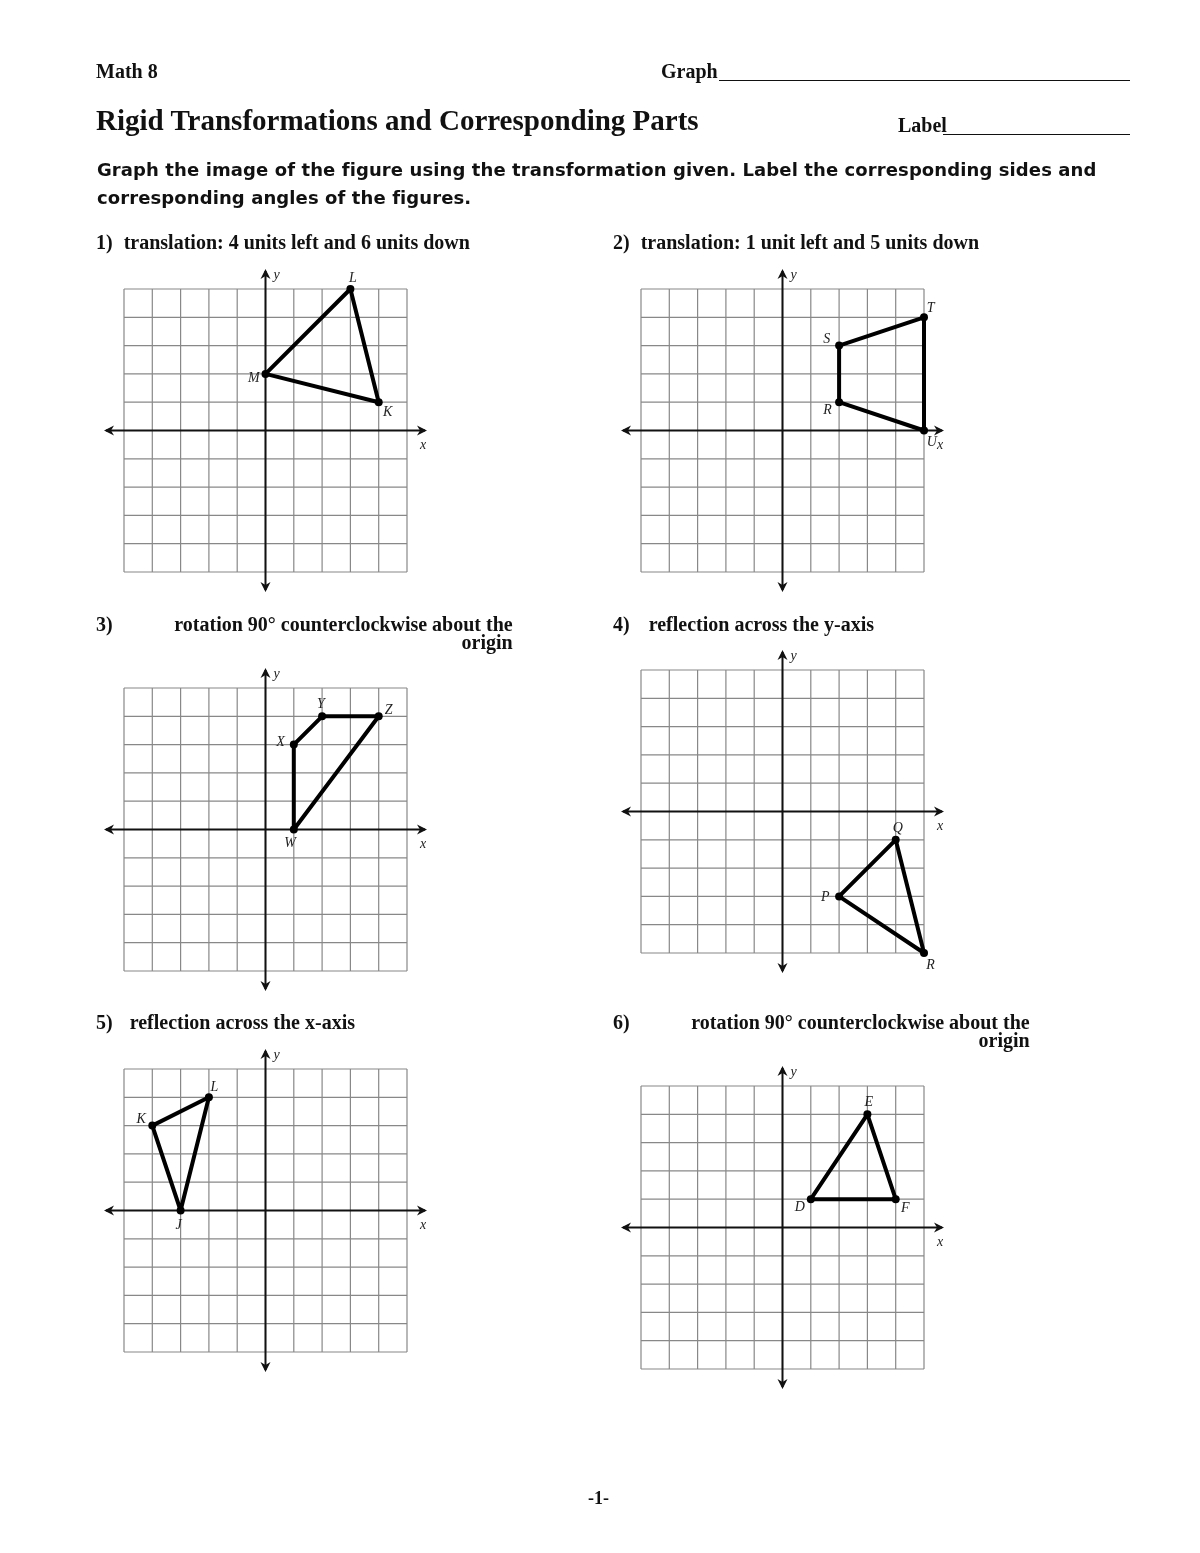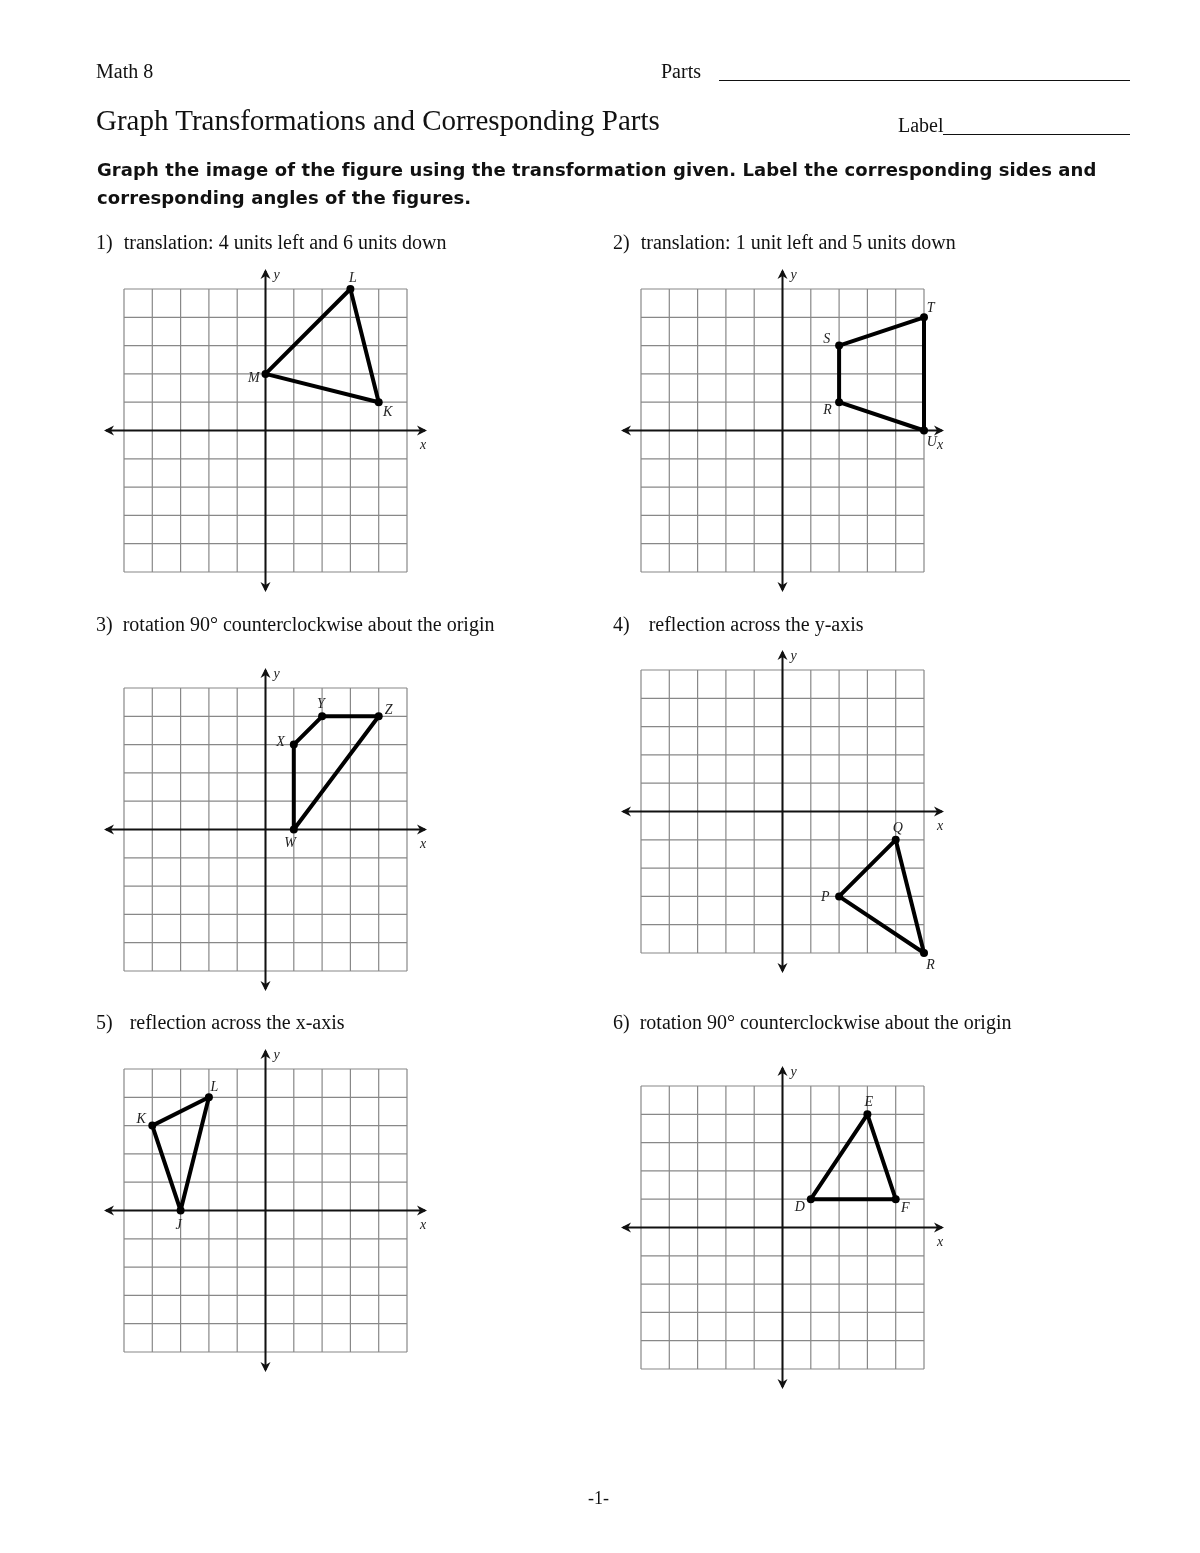--- a/index.html
+++ b/index.html
@@ -1,33 +1,33 @@
 <!DOCTYPE html>
 <html><head>
 <meta charset="utf-8">
 <style>
   html, body { margin:0; padding:0; background:#fff; }
   body { width:1200px; height:1553px; position:relative; font-family:"Liberation Serif", serif; color:#111; overflow:hidden; }
-  .abs { position:absolute; white-space:nowrap; }
+  .abs { position:absolute; white-space:nowrap;font-weight:bold; }
   .t-small { font-size:20px; }
   .title { font-size:29px; }
   .instr { font-family:"DejaVu Sans", sans-serif; font-weight:bold; font-size:18px; line-height:28px; white-space:normal; width:1000px; letter-spacing:0.1px; }
-  .prob { font-size:20px; line-height:18px; white-space:normal; }
+  .prob { font-size:20px; line-height:18px; white-space:normal;text-align:right; }
   .line { position:absolute; border-bottom:1.2px solid #111; }
   svg.graph { position:absolute; overflow:visible; }
   .lbl { font-family:"Liberation Serif", serif; font-style:italic; font-size:14px; fill:#222; }
 </style>
 </head>
 <body>
 
 <div class="abs t-small" style="left:96px; top:60px;">Math 8</div>
-<div class="abs t-small" style="left:661px; top:60px;">Parts</div>
+<div class="abs t-small" style="left:661px; top:60px;">Graph</div>
 <div class="line" style="left:719px; top:80px; width:411px;"></div>
 
-<div class="abs title" style="left:96px; top:104px;">Graph Transformations and Corresponding Parts</div>
+<div class="abs title" style="left:96px; top:104px;">Rigid Transformations and Corresponding Parts</div>
 <div class="abs t-small" style="left:898px; top:114px;">Label</div>
 <div class="line" style="left:943px; top:134px; width:187px;"></div>
 
 <div class="abs instr" style="left:97px; top:156px;">Graph the image of the figure using the transformation given. Label the corresponding sides and corresponding angles of the figures.</div>
 
 <div class="abs prob" style="left:96px; top:233px;">
   <span>1)</span>
   <span style="margin-left:6px">translation: 4 units left and 6 units down</span>
 </div>
 <div class="abs prob" style="left:613px; top:233px;">

